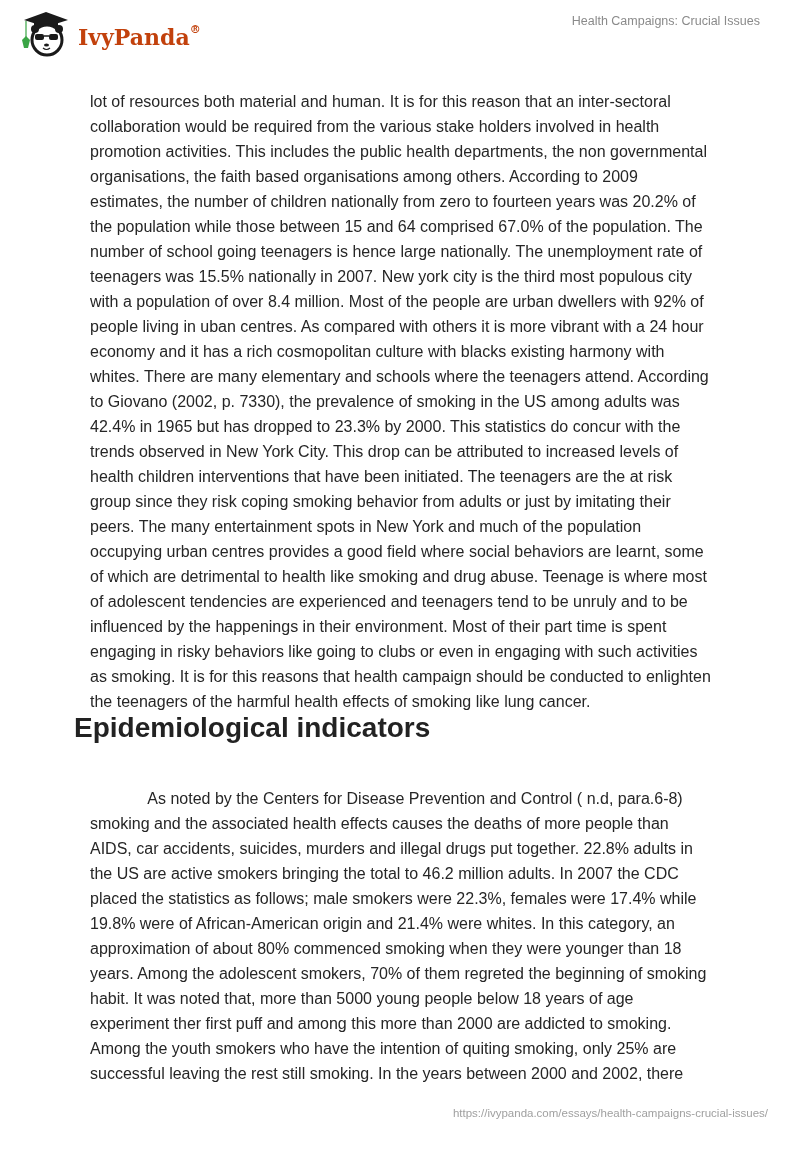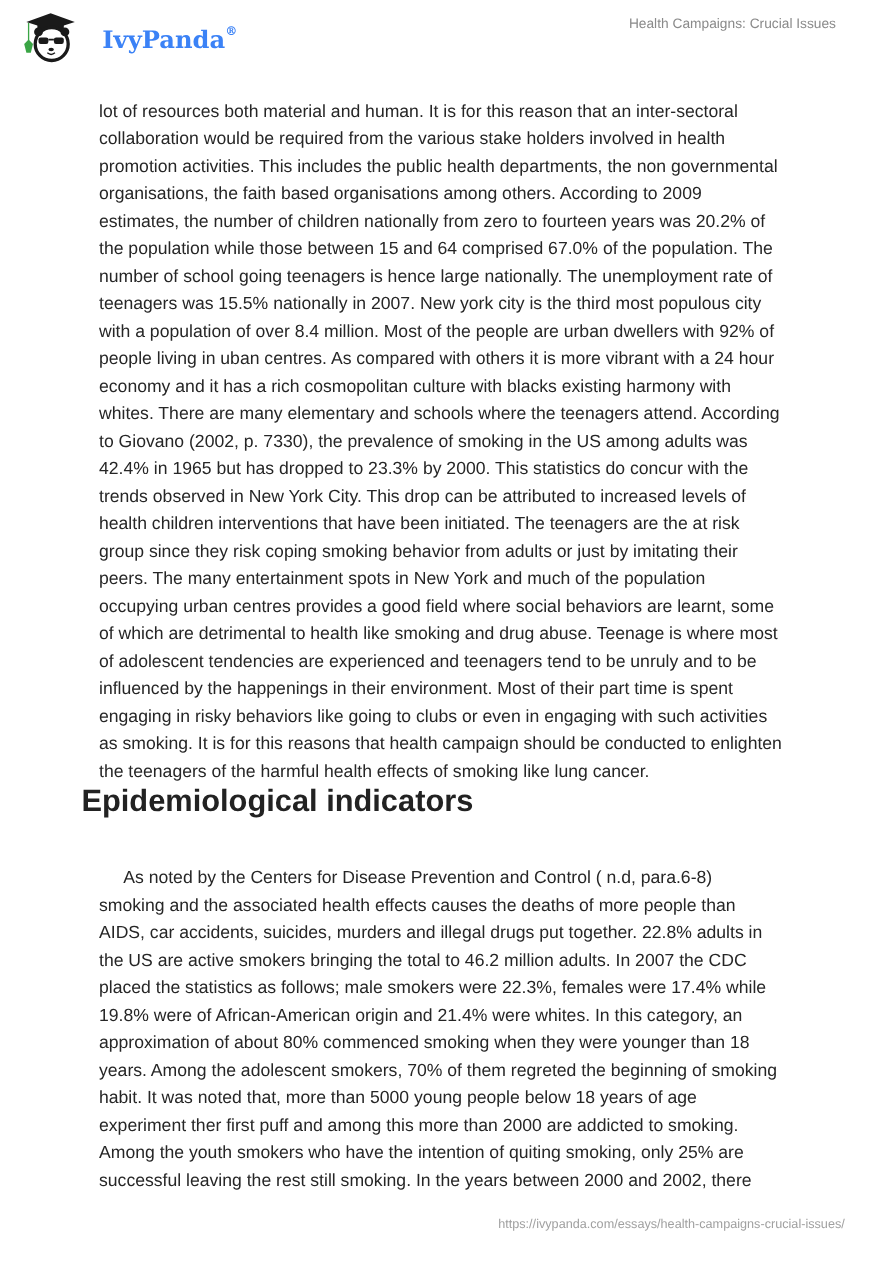--- a/index.html
+++ b/index.html
@@ -5,37 +5,37 @@
   html, body { margin: 0; padding: 0; background: #ffffff; }
   body {
     width: 800px; height: 1160px; position: relative; overflow: hidden;
     font-family: "Liberation Sans", sans-serif; color: #222222;
   }
   .header { position: absolute; left: 0; top: 0; width: 800px; height: 70px; }
   .logo { position: absolute; left: 18px; top: 8px; display: flex; align-items: center; }
   .logo svg { display: block; }
   .brand {
     font-family: "DejaVu Serif", serif; font-weight: bold; font-size: 22px;
-    color: #3b82f6; margin-left: 19px; letter-spacing: 0px; position: relative; top: 4px;
+    color: #c2410c; margin-left: 4px; letter-spacing: 0px; position: relative; top: 4px;
   }
   .brand sup { font-size: 11px; position: relative; top: -4px; }
   .doc-title {
     position: absolute; right: 40px; top: 14px; font-size: 12.5px; color: #8a8a8a;
   }
   .content { position: absolute; left: 74px; top: 73px; width: 660px; }
   .para {
     font-size: 16px; line-height: 25px; margin: 16px; color: #262626;
   }
   .line { display: block; white-space: nowrap; }
   h2 {
     font-size: 28px; font-weight: bold; margin: 0; color: #222;
     position: absolute; left: 74px; top: 712px;
   }
   .para2 { position: absolute; left: 74px; top: 770px; width: 660px; }
-  .indent { padding-left: 22px; }
+  .indent { padding-left: 22px; text-align: center; }
   .footer-url {
     position: absolute; right: 32px; top: 1107px; font-size: 11.5px; color: #a0a0a0; text-align: center;
   }
 </style>
 </head>
 <body>
 
 <div class="header">
   <div class="logo">
     <svg width="56" height="50" viewBox="0 0 56 50">

